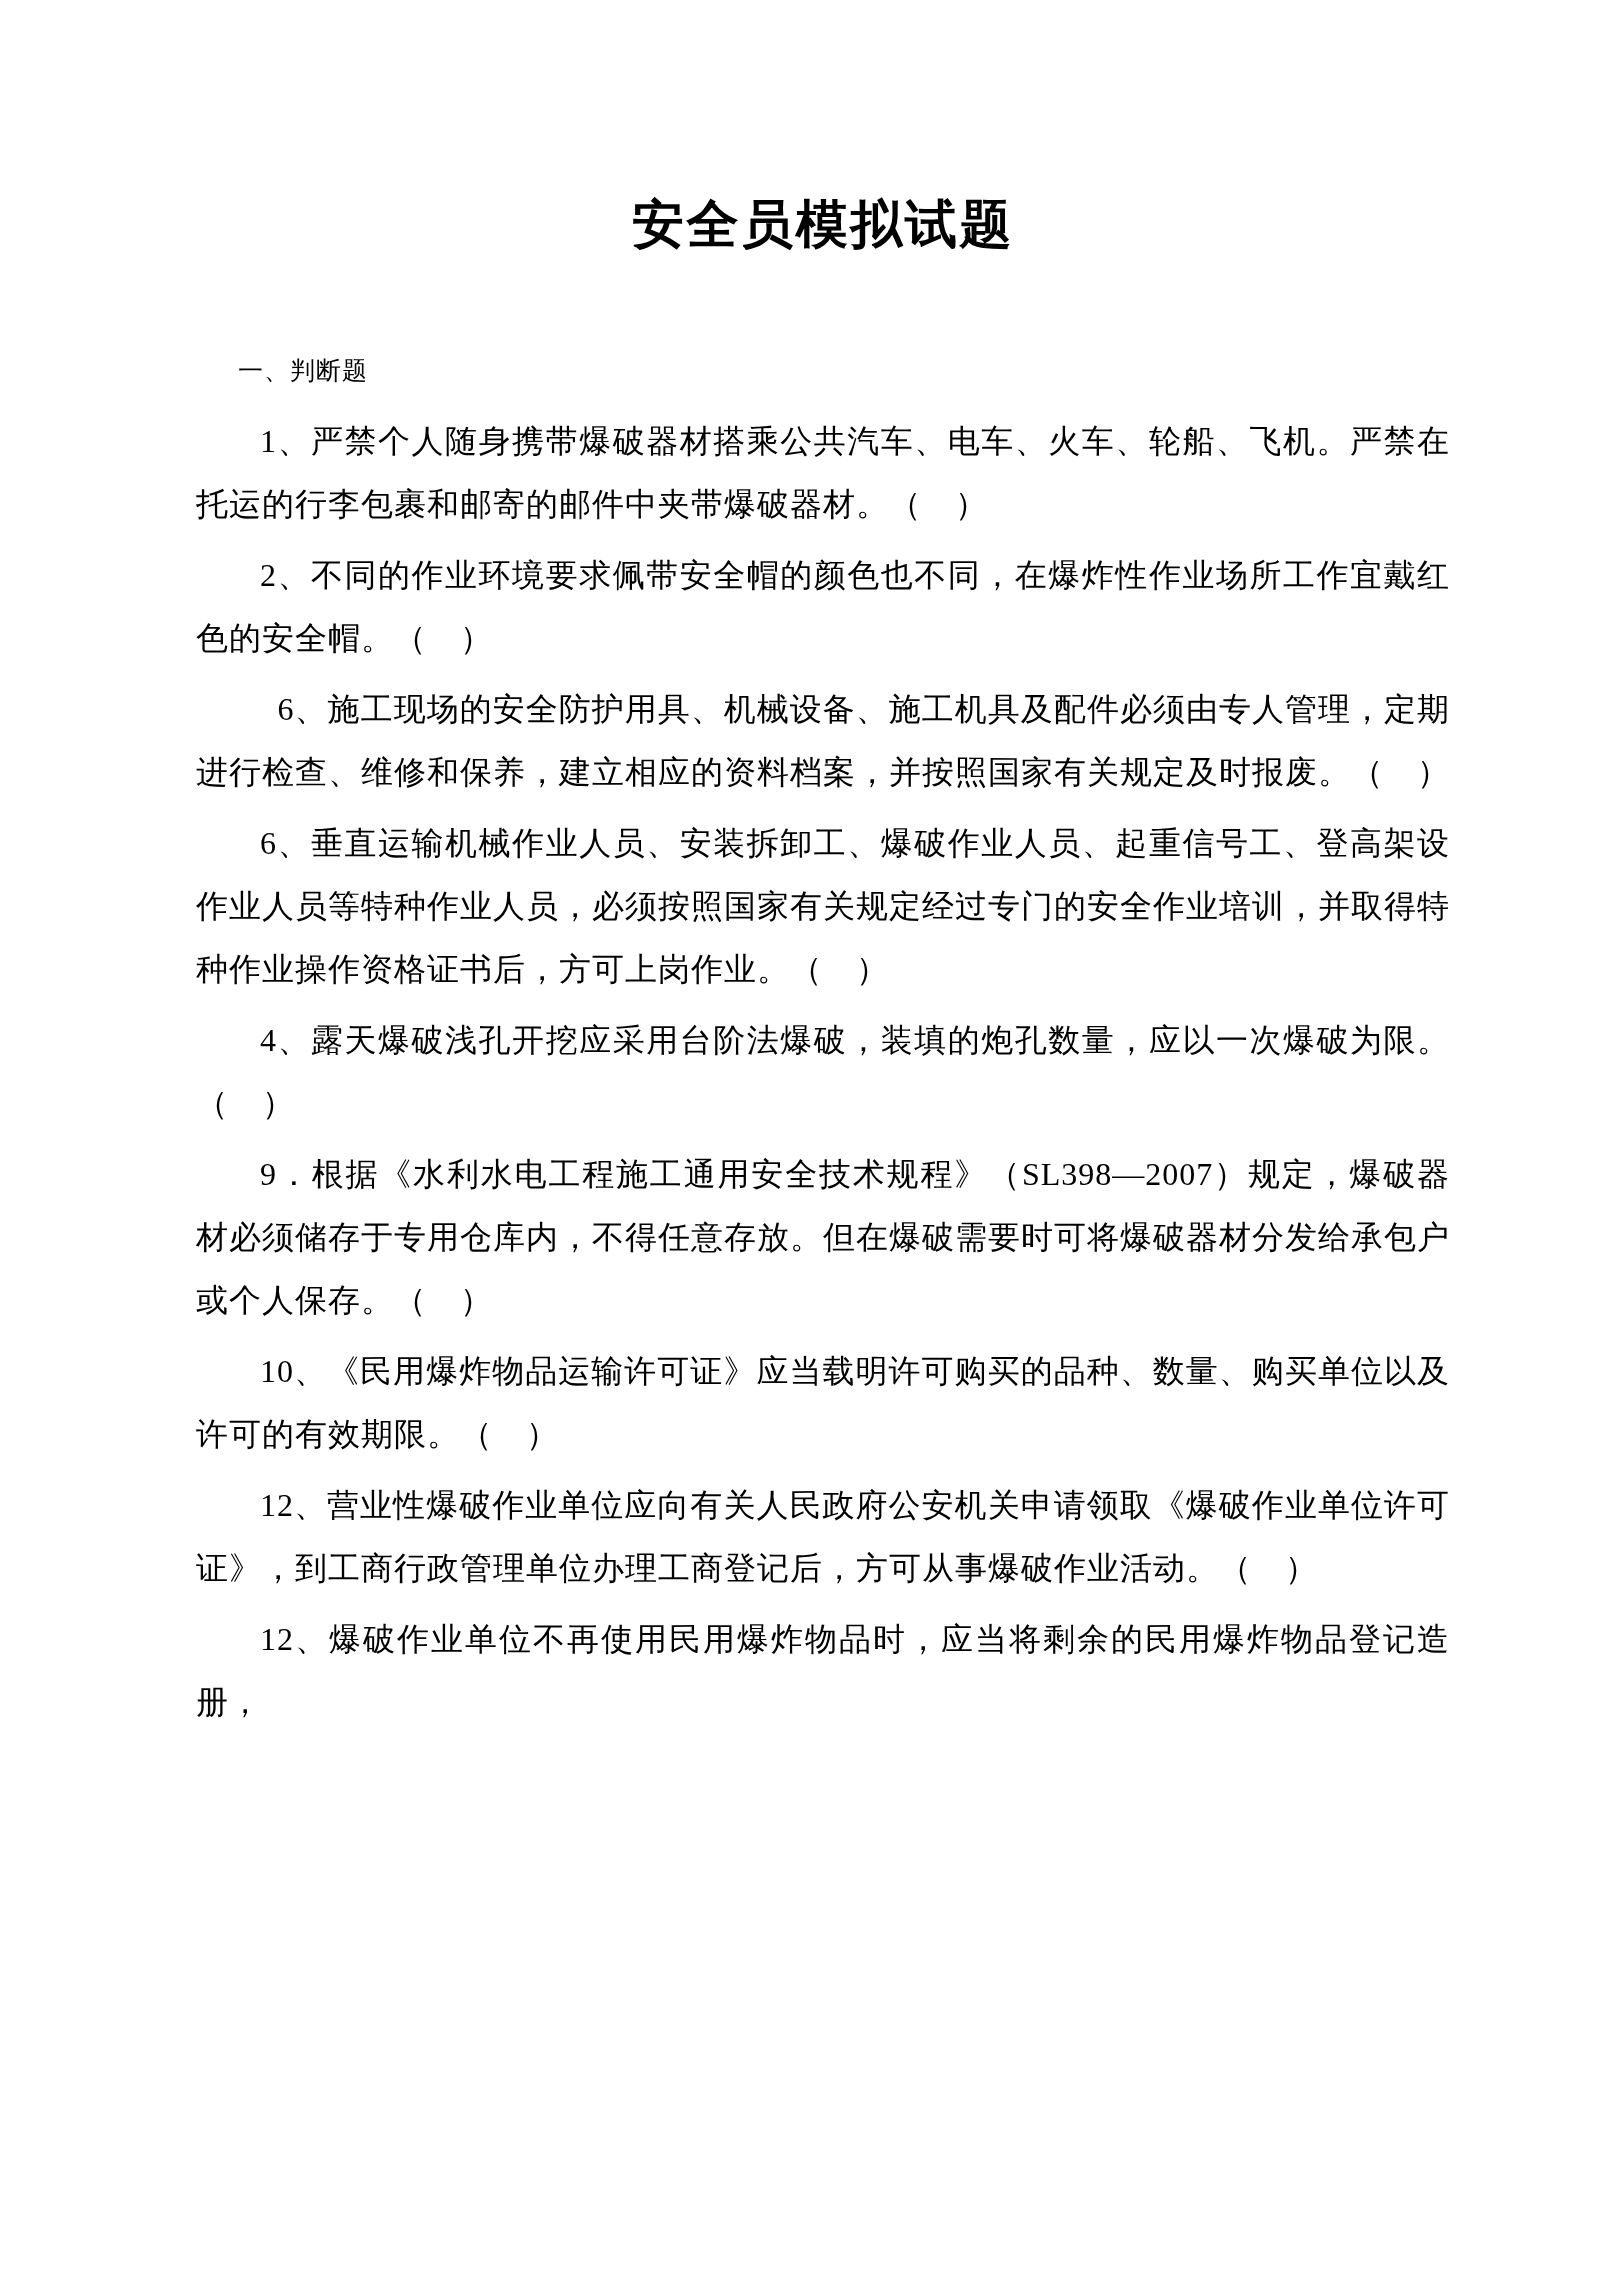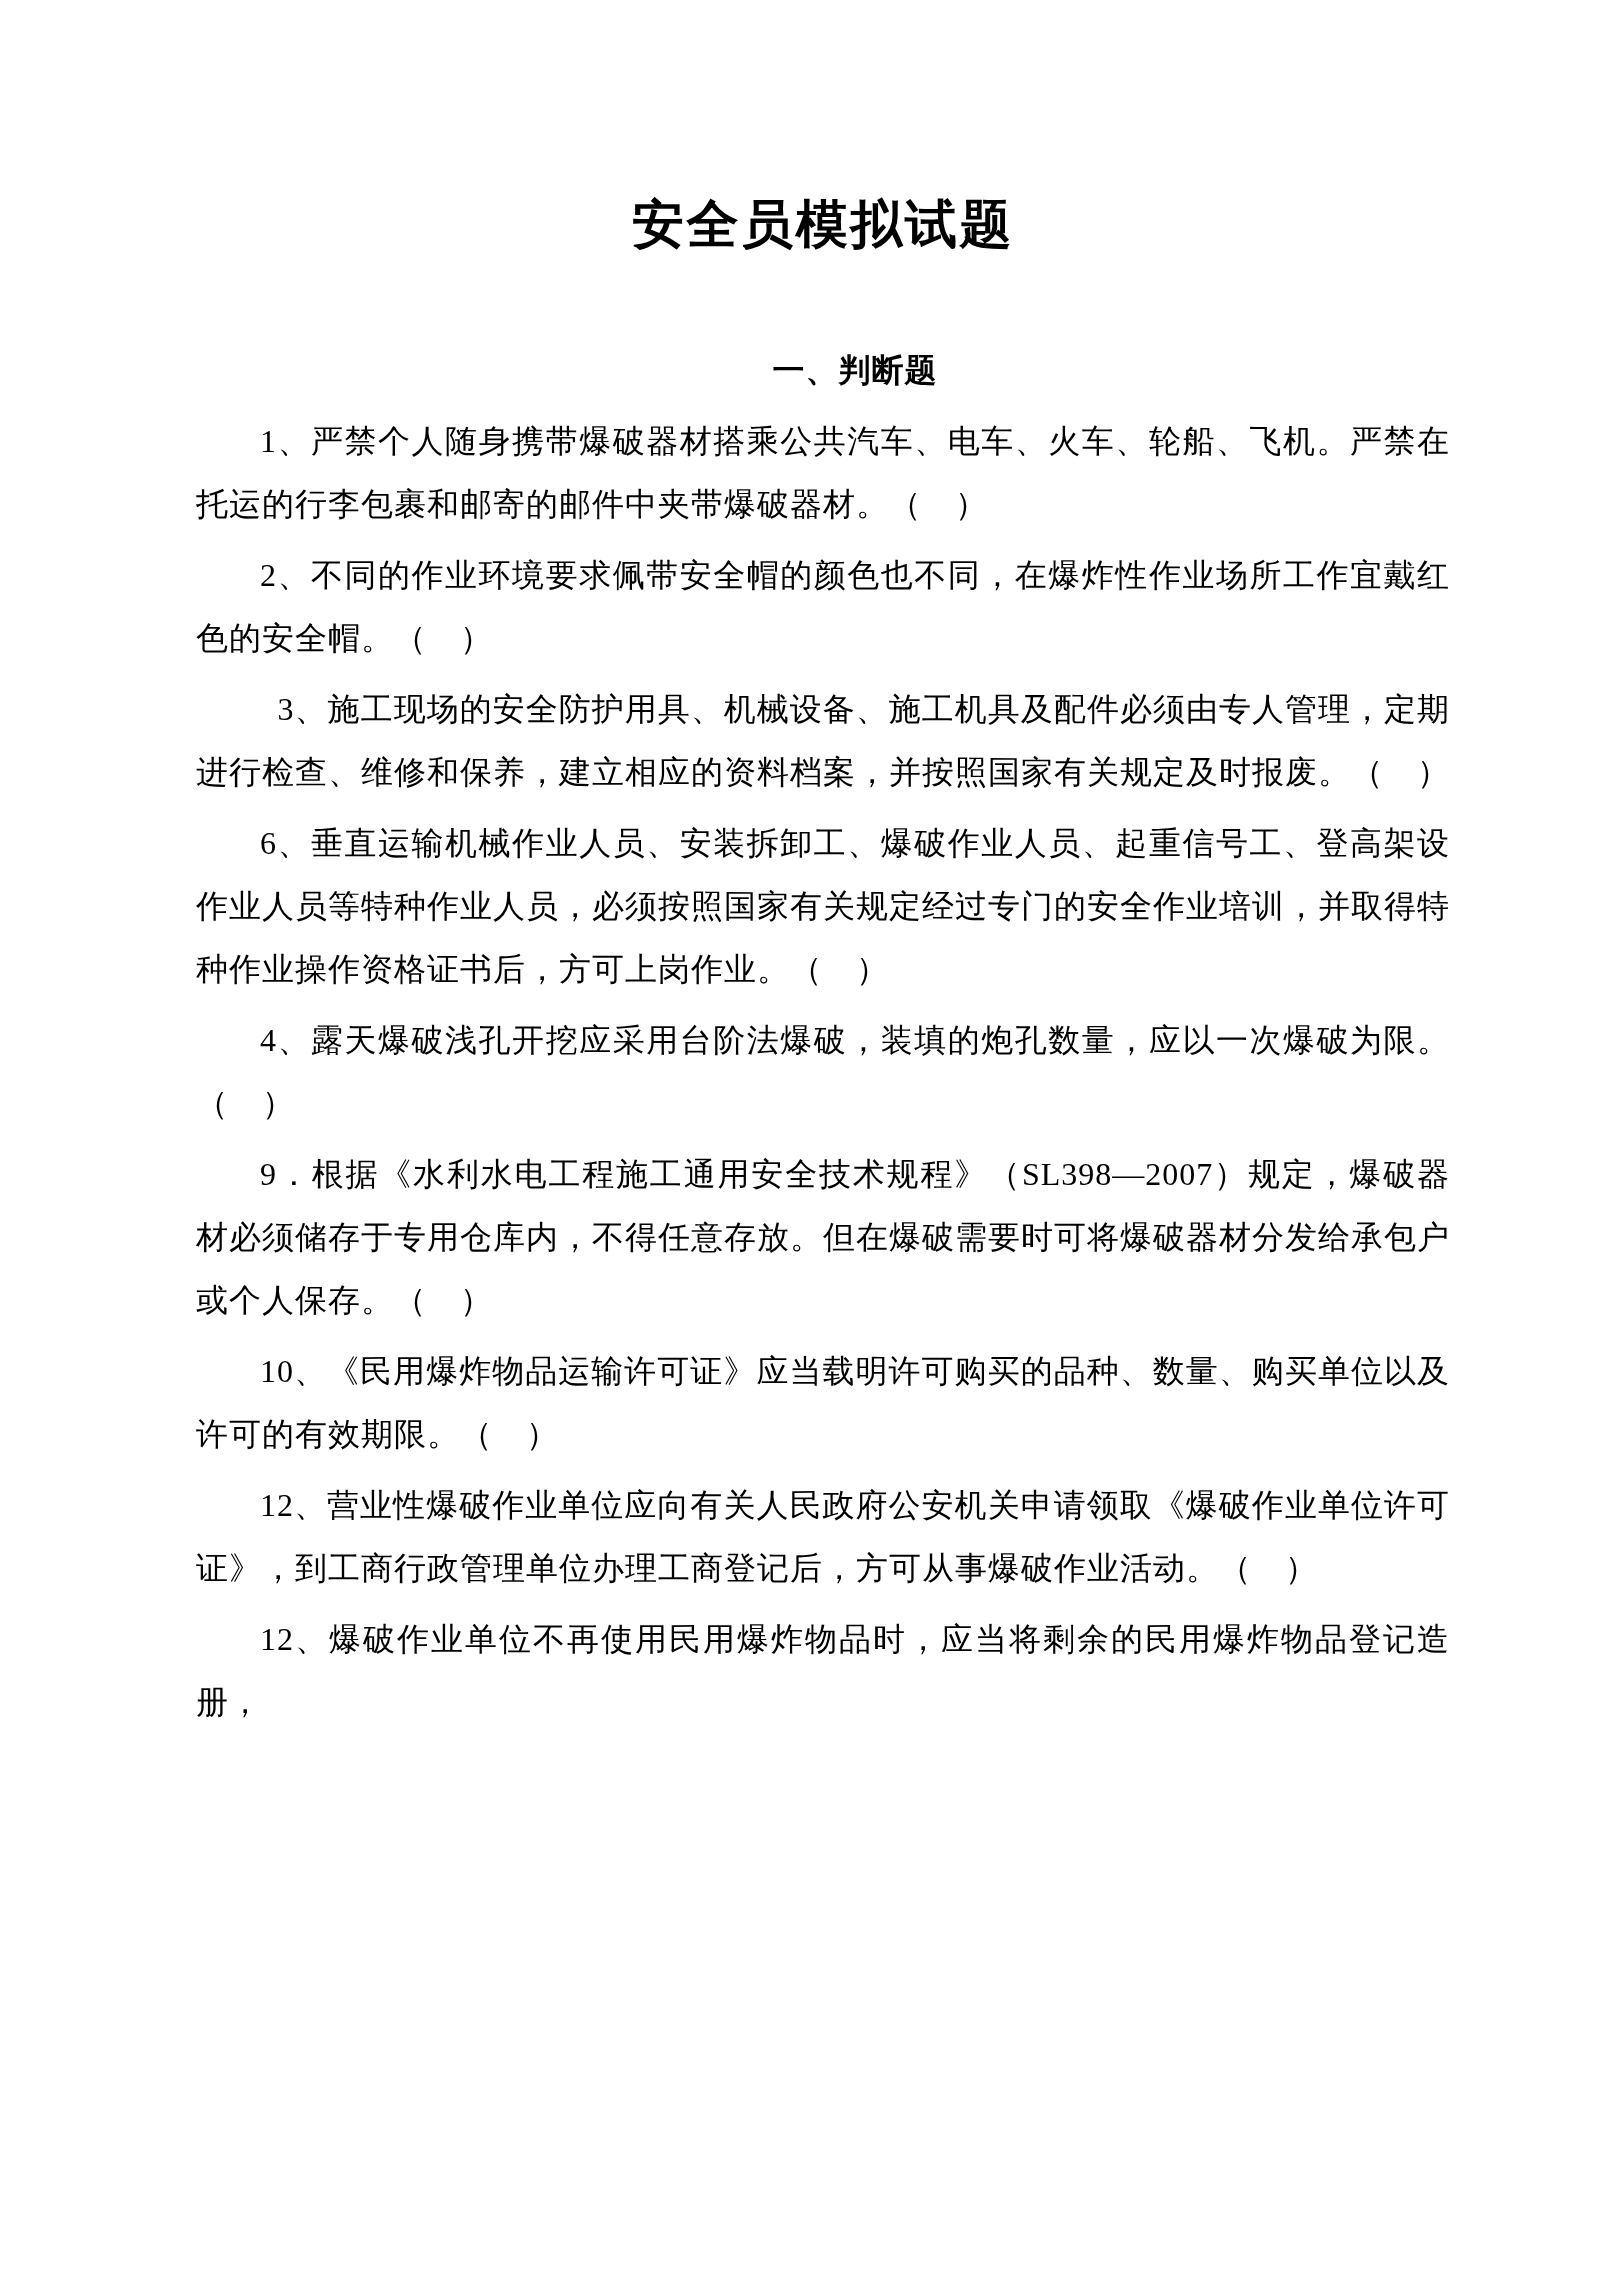--- a/index.html
+++ b/index.html
@@ -22,26 +22,25 @@
   .doc-title {
     margin: 195px 0 84px 0;
     text-align: center;
     font-size: 52px;
     font-weight: 700;
     letter-spacing: 2.6px;
     line-height: 1.15;
   }
   .section-heading {
     margin: 0;
-    font-size: 32px;
+    font-size: 25px;
     line-height: 63px;
     letter-spacing: 1px;
     text-indent: 2em;
-    font-weight: 700;
-    text-align: center;
+    font-weight: 400;
   }
   .question {
     margin: 8px;
     font-size: 32px;
     line-height: 63px;
     letter-spacing: 1px;
     text-align: justify;
     text-indent: 2em;
   }
   .question.extra-indent {
@@ -51,21 +50,21 @@
 </head>
 <body>
 
 <div class="page">
   <h1 class="doc-title">安全员模拟试题</h1>
 
   <p class="section-heading">一、判断题</p>
 
   <p class="question">1、严禁个人随身携带爆破器材搭乘公共汽车、电车、火车、轮船、飞机。严禁在托运的行李包裹和邮寄的邮件中夹带爆破器材。（　）</p>
   <p class="question">2、不同的作业环境要求佩带安全帽的颜色也不同，在爆炸性作业场所工作宜戴红色的安全帽。（　）</p>
-  <p class="question extra-indent">3、施工现场的安全防护用具、机械设备、施工机具及配件必须由专人管理，定期进行检查、维修和保养，建立相应的资料档案，并按照国家有关规定及时报废。（　）</p>
+  <p class="question extra-indent">6、施工现场的安全防护用具、机械设备、施工机具及配件必须由专人管理，定期进行检查、维修和保养，建立相应的资料档案，并按照国家有关规定及时报废。（　）</p>
   <p class="question">6、垂直运输机械作业人员、安装拆卸工、爆破作业人员、起重信号工、登高架设作业人员等特种作业人员，必须按照国家有关规定经过专门的安全作业培训，并取得特种作业操作资格证书后，方可上岗作业。（　）</p>
   <p class="question">4、露天爆破浅孔开挖应采用台阶法爆破，装填的炮孔数量，应以一次爆破为限。（　）</p>
   <p class="question">9．根据《水利水电工程施工通用安全技术规程》（SL398—2007）规定，爆破器材必须储存于专用仓库内，不得任意存放。但在爆破需要时可将爆破器材分发给承包户或个人保存。（　）</p>
   <p class="question">10、《民用爆炸物品运输许可证》应当载明许可购买的品种、数量、购买单位以及许可的有效期限。（　）</p>
   <p class="question">12、营业性爆破作业单位应向有关人民政府公安机关申请领取《爆破作业单位许可证》，到工商行政管理单位办理工商登记后，方可从事爆破作业活动。（　）</p>
   <p class="question">12、爆破作业单位不再使用民用爆炸物品时，应当将剩余的民用爆炸物品登记造册，</p>
 </div>
 
 
 </body></html>

